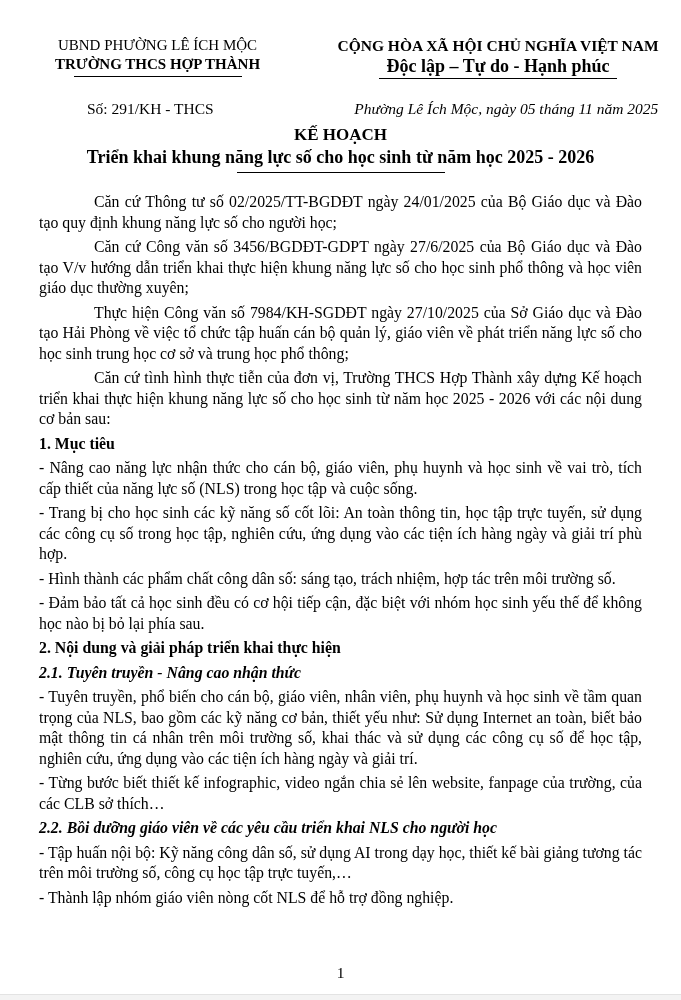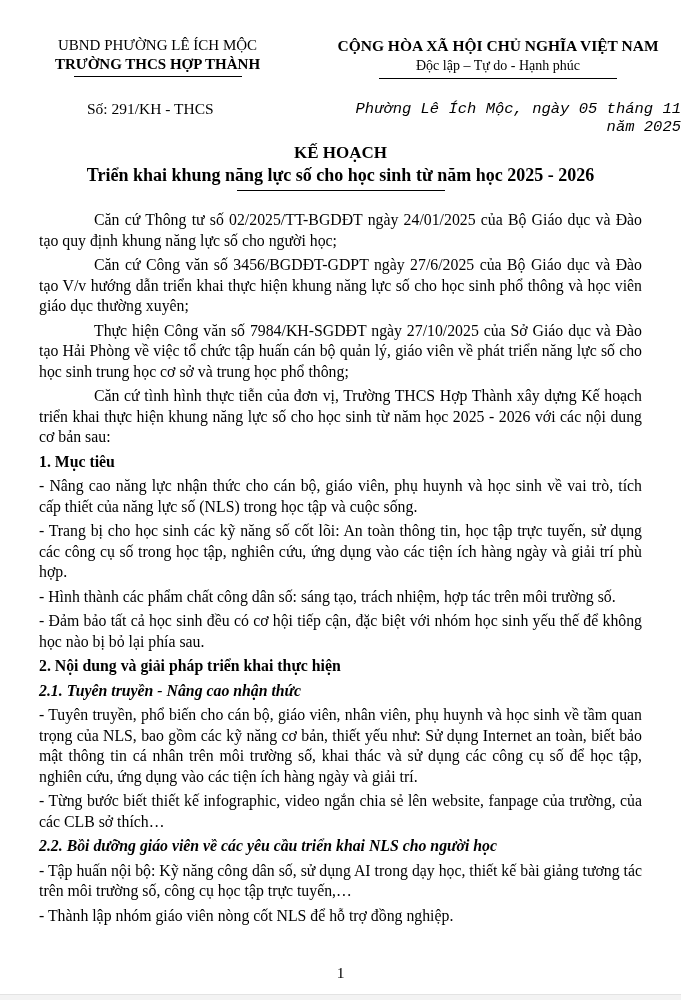--- a/index.html
+++ b/index.html
@@ -13,29 +13,29 @@
     box-sizing:border-box;
     padding-top:36px;
   }
   
   .hdr{display:flex;align-items:flex-start;justify-content:center;}
   .hdr-left{width:315px;text-align:center;line-height:19px;font-size:15px;}
   .hdr-right{width:366px;text-align:center;line-height:20px;font-size:15.5px;}
   .hdr-left .l1{font-weight:normal;}
   .hdr-left .l2{font-weight:bold;}
   .hdr-right .l1{font-weight:bold;}
-  .hdr-right .l2{font-weight:normal;font-size:14px;}
+  .hdr-right .l2{font-weight:bold;font-size:18px;}
   .rule{height:0;border-top:1.3px solid #000;margin:2px auto 0 auto;}
   .rule-school{width:168px;}
   .rule-motto{width:238px;}
   .rule-title{width:208px;margin-top:3px;}
   
   .meta{display:flex;margin-top:21px;font-size:15.5px;gap:31px;}
   .meta-num{width:315px;text-align:center;}
-  .meta-date{width:366px;text-align:right;font-style:italic;font-family:Liberation Mono, monospace;}
+  .meta-date{width:366px;text-align:center;font-style:italic;}
   
   .title{margin-top:6px;text-align:center;}
   .title .t1{font-weight:bold;font-size:17px;line-height:22px;}
   .title .t2{font-weight:bold;font-size:18px;line-height:23px;}
   
   .body{margin-top:19px;padding:0 39px;text-align:justify;font-size:15.8px;line-height:20.5px;}
   .body p{margin:0 0 4px 0;}
   .para-indent{text-indent:55px;}
   .para-bullet{text-indent:0;}
   .heading-1{font-weight:bold;}

